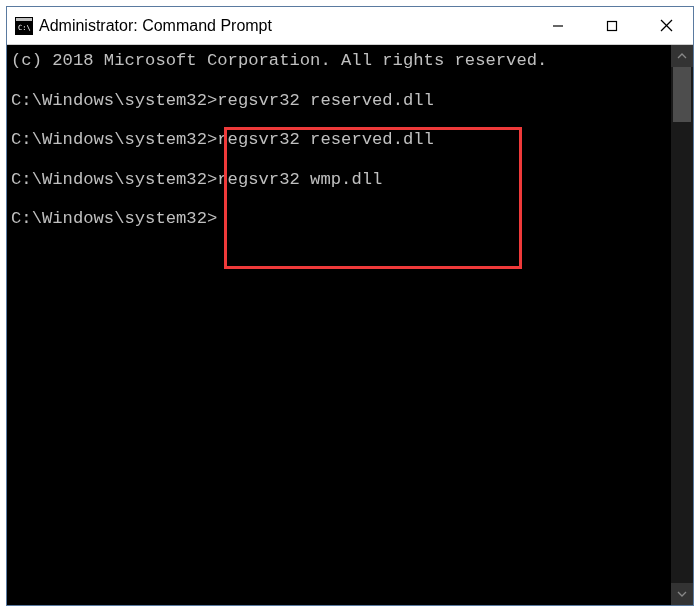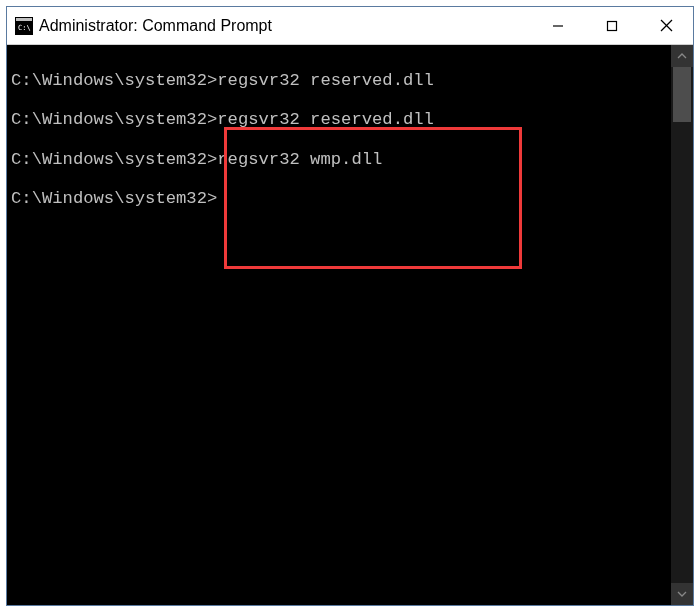--- a/index.html
+++ b/index.html
@@ -147,21 +147,21 @@
       <div class="winbtn">
         <svg width="13" height="13" viewBox="0 0 13 13">
             <line x1="1" y1="1" x2="12" y2="12" stroke="#000" stroke-width="1.3"></line>
             <line x1="12" y1="1" x2="1" y2="12" stroke="#000" stroke-width="1.3"></line>
           </svg>
       </div>
     </div>
   </div>
 
   <div class="terminal-area">
-    <div class="terminal"><span class="spacer"></span>
+    <div class="terminal"><span class="term-line">(c) 2018 Microsoft Corporation. All rights reserved.</span><span class="spacer"></span>
 <span class="term-line"><span>C:\Windows\system32&gt;</span><span>regsvr32 reserved.dll</span></span><span class="spacer"></span>
 <span class="term-line"><span>C:\Windows\system32&gt;</span><span>regsvr32 reserved.dll</span></span><span class="spacer"></span>
 <span class="term-line"><span>C:\Windows\system32&gt;</span><span>regsvr32 wmp.dll</span></span><span class="spacer"></span>
 <span class="term-line"><span>C:\Windows\system32&gt;</span><span></span></span>
       <div class="highlight-box"></div>
     </div>
     <div class="scrollbar">
       <div class="sb-btn">
         <svg width="10" height="6" viewBox="0 0 10 6">
             <polyline points="1,5 5,1 9,5" fill="none" stroke="#888" stroke-width="1.3"></polyline>

